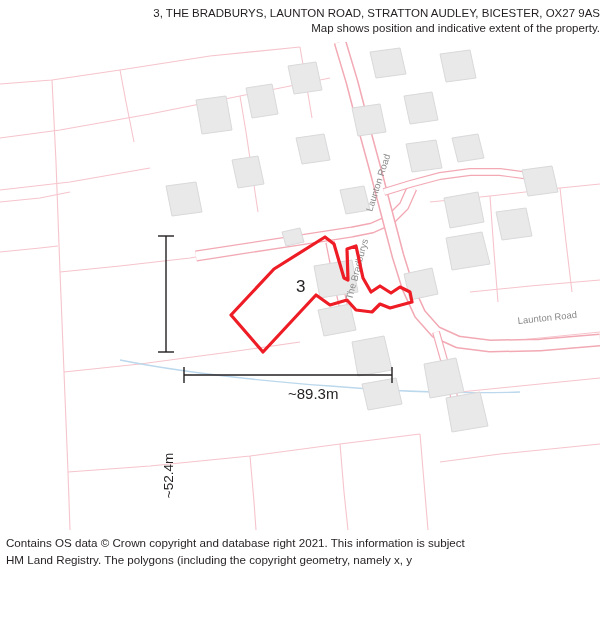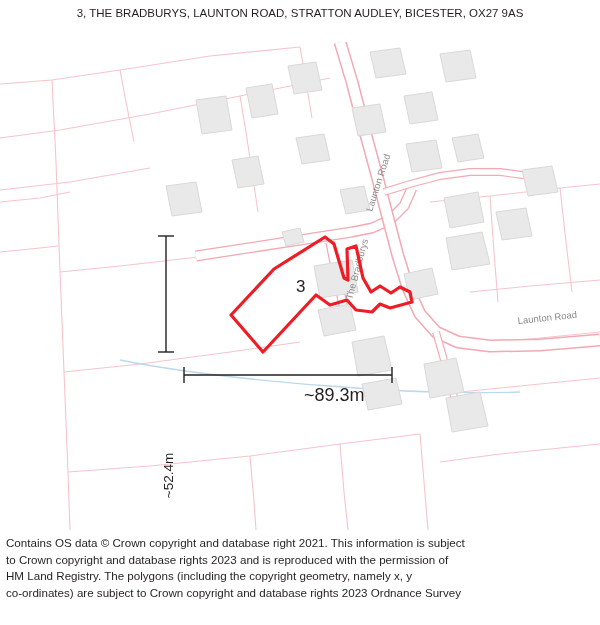--- a/index.html
+++ b/index.html
@@ -18,21 +18,21 @@
     position: relative;
     width: 600px;
     height: 625px;
   }
   .header {
     position: absolute;
     top: 0;
     left: 0;
     width: 600px;
     padding-top: 6px;
-    text-align: center;
+    text-align: right;
   }
   .header .title {
     font-size: 11.5px;
     line-height: 15px;
     color: #231f20;
   }
   .header .subtitle {
     font-size: 11.5px;
     line-height: 15px;
     color: #231f20;
@@ -78,23 +78,23 @@
     text-align: center;
   }
   .dim-vert-holder {
     position: absolute;
     left: 130px;
     top: 190px;
     width: 120px;
     height: 120px;
   }
   .dim-horiz {
-    left: 304px;
+    left: 288px;
     top: 343px;
-    font-size: 18px;
+    font-size: 15px;
   }
   .footer {
     position: absolute;
     top: 535px;
     left: 0;
     width: 600px;
     padding: 0 6px;
     box-sizing: border-box;
   }
   .footer p {
@@ -109,20 +109,21 @@
     font-size: 9.5px;
   }
 </style>
 </head>
 <body>
 
 <div class="page">
 
   <div class="header">
     <div class="title">3, THE BRADBURYS, LAUNTON ROAD, STRATTON AUDLEY, BICESTER, OX27 9AS</div>
+    <div class="subtitle">Map shows position and indicative extent of the property.</div>
   </div>
 
   <div class="map-wrap">
     <svg class="map-svg" width="600" height="488" viewBox="0 0 600 488" xmlns="http://www.w3.org/2000/svg">
 
       <rect x="0" y="0" width="600" height="488" fill="#ffffff"></rect>
 
       <g stroke="#f6c4cc" stroke-width="1.1" fill="none">
         <path d="M0 42 L52 38 L120 28 L210 14 L300 5"></path>
         <path d="M0 96 L60 88 L150 72 L240 54 L330 36"></path>
@@ -217,18 +218,16 @@
 
     <div class="dim-vert-holder">
       <div class="overlay-text dim-vert">~52.4m</div>
     </div>
 
     <div class="overlay-text dim-horiz">~89.3m</div>
   </div>
 
   <div class="footer">
     <p>Contains OS data © Crown copyright and database right 2021. This information is subject</p>
-    <p>to Crown copyright and database rights 2023 and is reproduced with the permission of</p>
     <p>HM Land Registry. The polygons (including the copyright geometry, namely x, y</p>
-    <p>co-ordinates) are subject to Crown copyright and database rights 2023 Ordnance Survey</p>
   </div>
 
 </div>
 
 </body></html>

